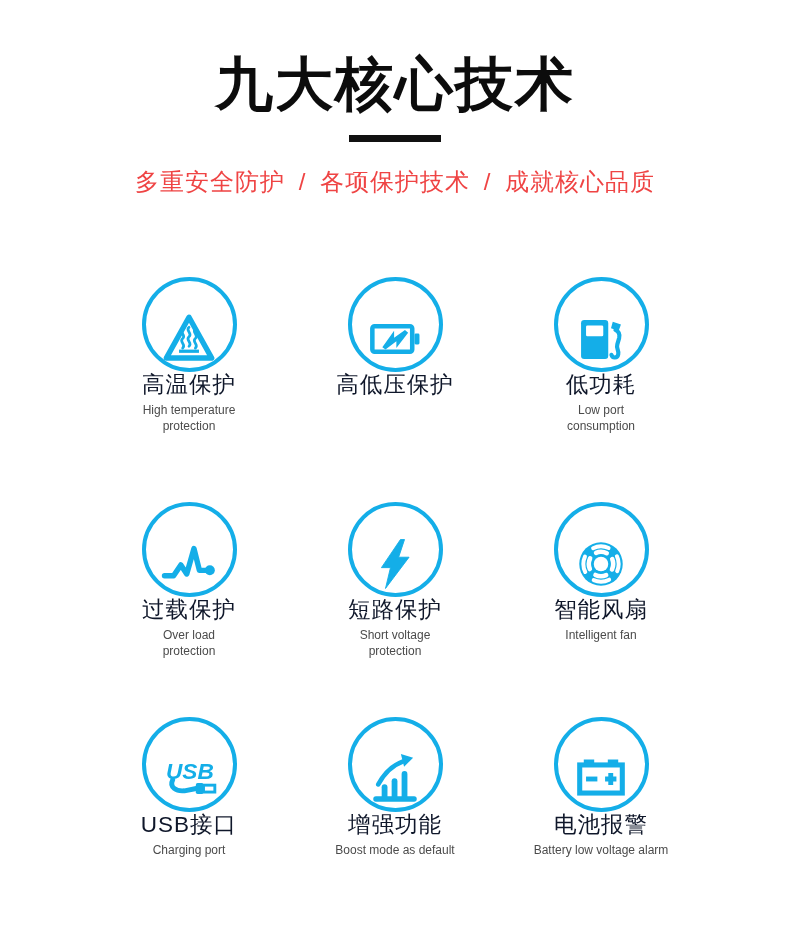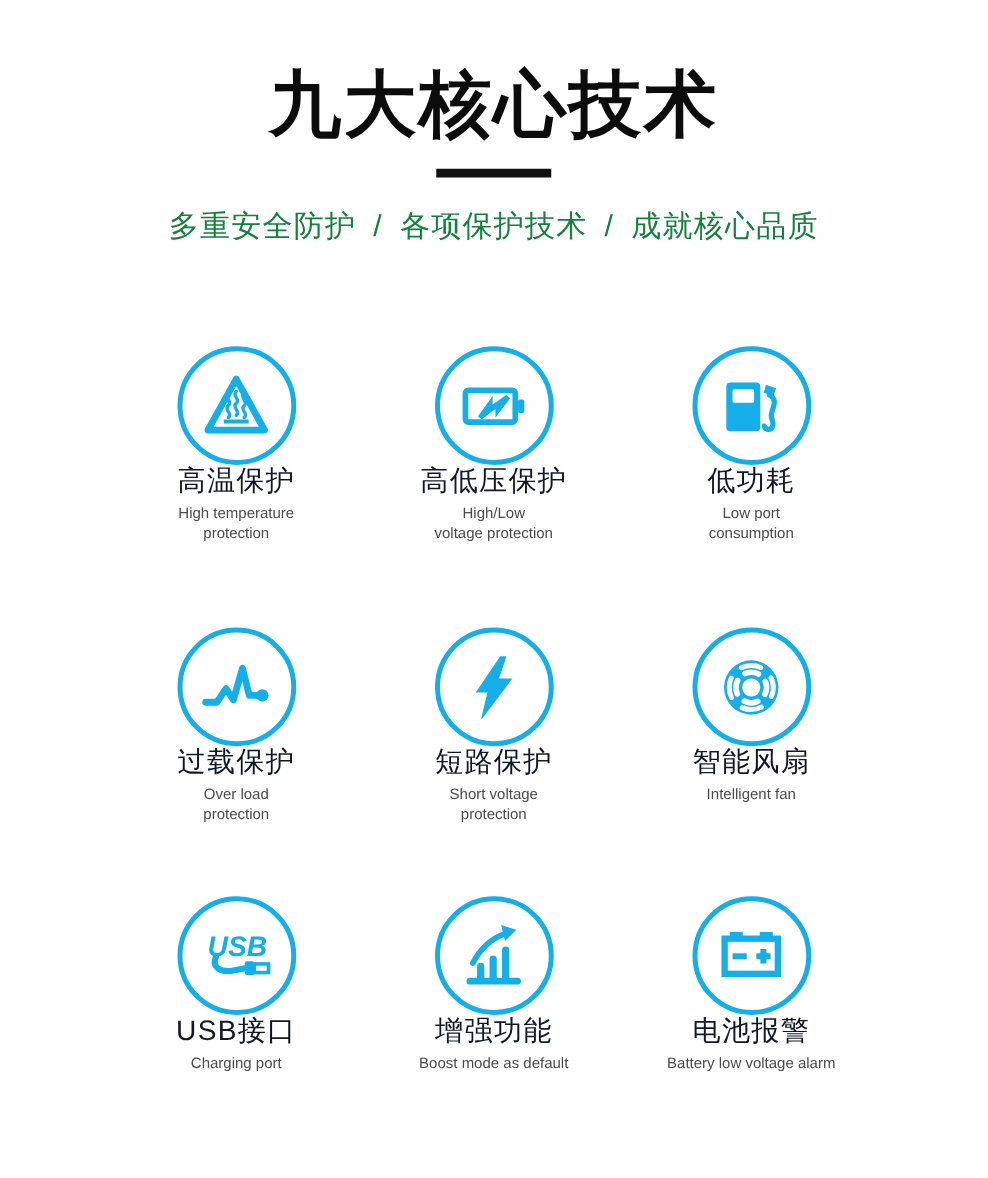--- a/index.html
+++ b/index.html
@@ -25,21 +25,21 @@
   .title-divider {
     width: 92px;
     height: 7px;
     background: #111111;
     margin: 17px auto 0 auto;
   }
   .subtitle {
     margin-top: 25px;
     text-align: center;
     font-size: 24px;
-    color: #15803d;
+    color: #ef4444;
     letter-spacing: 1px;
     word-spacing: 6px;
     line-height: 1.25;
   }
   .features-grid {
     margin-top: 80px;
     padding: 0 12px;
     display: grid;
     grid-template-columns: repeat(3, 1fr);
     grid-template-rows: 225px 215px 1fr;
@@ -50,21 +50,21 @@
     align-items: center;
     text-align: center;
   }
   .icon-circle {
     width: 95px;
     height: 95px;
     border: 4px solid var(--accent);
     border-radius: 50%;
     color: var(--accent);
     display: flex;
-    align-items: center;
+    align-items: flex-end;
     justify-content: center;
     flex: none;
     text-decoration: underline;
   }
   .feature-title-zh {
     margin-top: 0;
     font-size: 22.5px;
     color: #0f172a;
     letter-spacing: 1px;
     line-height: 1.15;
@@ -106,22 +106,20 @@
 
     <div class="feature-card">
       <div class="icon-circle">
         <svg width="58" height="58" viewBox="0 0 64 64" aria-hidden="true">
           <rect x="7" y="18" width="44" height="28" rx="2.5" fill="none" stroke="currentColor" stroke-width="5"></rect>
           <rect x="53.5" y="26" width="5.5" height="12" rx="1.5" fill="currentColor"></rect>
           <polygon points="18,41 31,23 31,30.5 43,22 46.5,25 33.5,42 33.5,34.5 21.5,43.5" fill="currentColor"></polygon>
         </svg>
       </div>
       <div class="feature-title-zh">高低压保护</div>
-      <div class="feature-title-en">High/Low
-voltage protection</div>
     </div>
 
     <div class="feature-card">
       <div class="icon-circle">
         <svg width="58" height="58" viewBox="0 0 64 64" aria-hidden="true">
           <rect x="10" y="11" width="30" height="43" rx="3.5" fill="currentColor"></rect>
           <rect x="15.5" y="17" width="19" height="12" rx="1.5" fill="#ffffff"></rect>
           <path d="M45 13 l9 3 -2.5 7 -8.5 -3 z" fill="currentColor"></path>
           <path d="M48 22 c4 2 5 5 4 9 l-2 7 c-1.5 5 2 6 1 11 c-0.8 4.5 -6.5 4.5 -7.5 0.5" fill="none" stroke="currentColor" stroke-width="4.6" stroke-linecap="round"></path>
         </svg>

